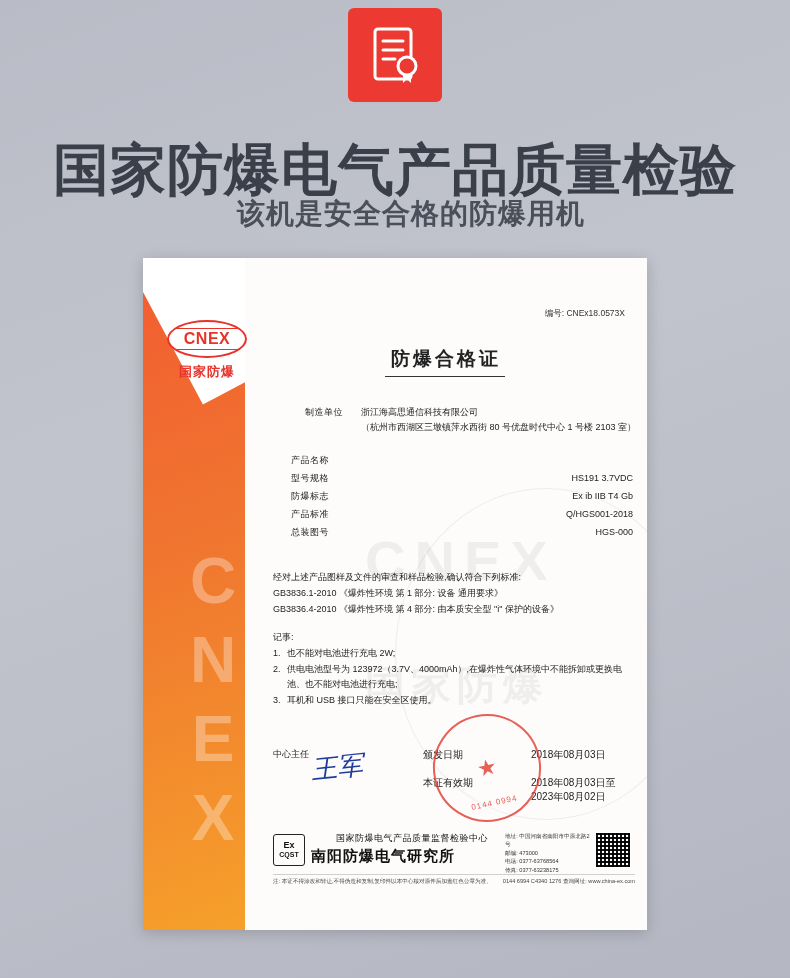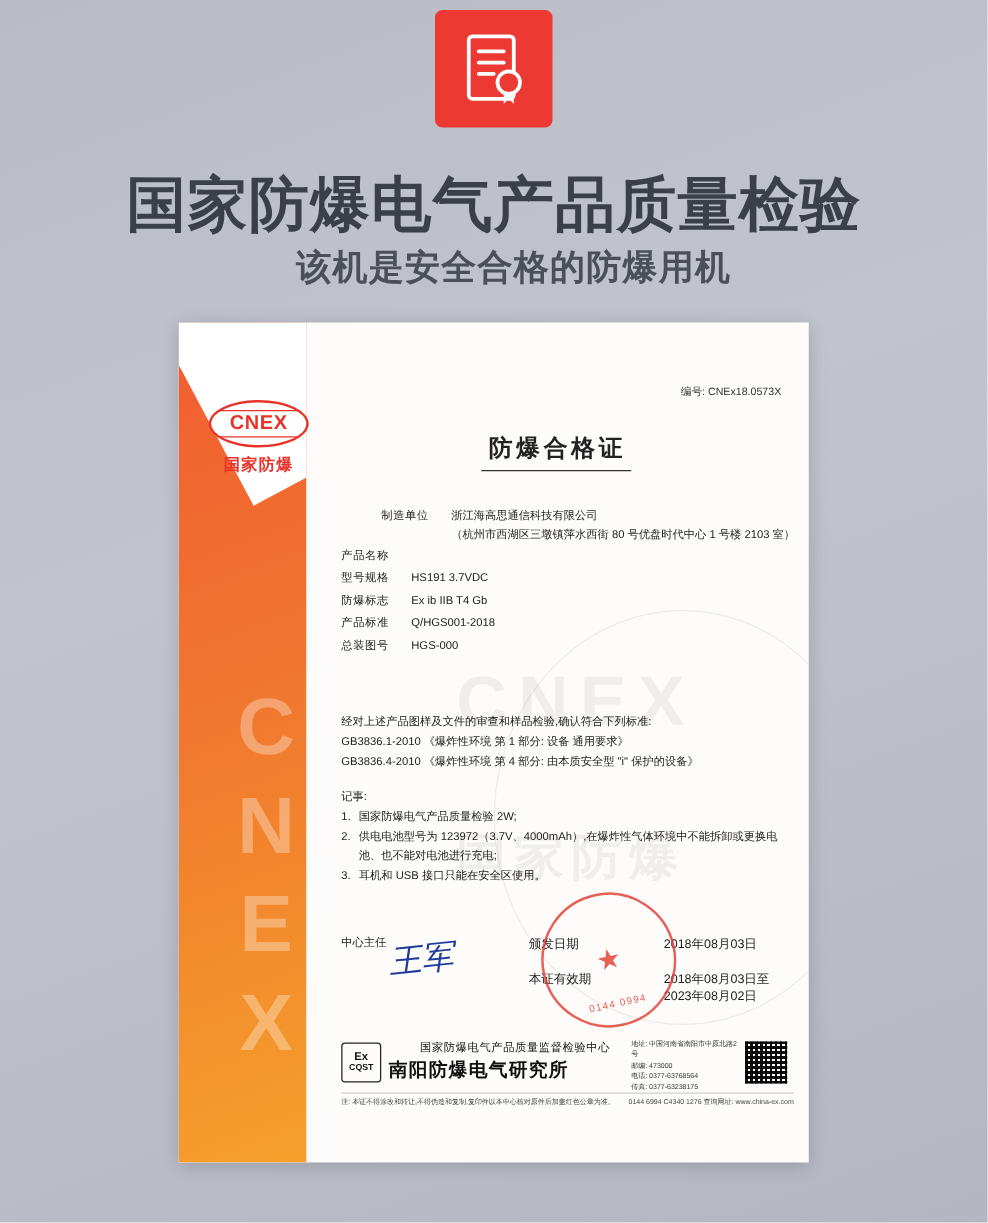--- a/index.html
+++ b/index.html
@@ -35,21 +35,21 @@
   }
   .icon-badge svg { display: block; }
 
   
   .headline {
     position: absolute;
     top: 136px;
     left: 0;
     width: 790px;
     text-align: center;
-    font-size: 48px;
+    font-size: 56px;
     font-weight: bold;
     color: #3a3f4a;
     letter-spacing: 1px;
     line-height: 1.2;
   }
   .subhead {
     position: absolute;
     top: 196px;
     left: 0;
     width: 790px;
@@ -213,22 +213,23 @@
   .field-value { flex: 1; }
   .field-sub {
     margin-left: 56px;
     font-size: 9px;
     color: #222;
     line-height: 1.5;
   }
   .field-block-2 {
     position: absolute;
     left: 28px;
-    top: 180px;
+    top: 196px;
     width: 360px;
+    text-align: right;
   }
   .field-block-2 .field-row { margin-bottom: 4px; }
 
   .standards {
     position: absolute;
     left: 28px;
     top: 312px;
     width: 362px;
     font-size: 9px;
     color: #222;
@@ -509,21 +510,21 @@
       <div class="standards">
         <div>经对上述产品图样及文件的审查和样品检验,确认符合下列标准:</div>
         <div>GB3836.1-2010 《爆炸性环境   第 1 部分:  设备  通用要求》</div>
         <div>GB3836.4-2010 《爆炸性环境   第 4 部分: 由本质安全型 "i" 保护的设备》</div>
       </div>
 
       <div class="notes">
         <div>记事:</div>
         <div class="note-item">
           <div class="note-num">1.</div>
-          <div>国家防爆电气产品质量检验 2W;</div>
+          <div>也不能对电池进行充电 2W;</div>
         </div>
         <div class="note-item">
           <div class="note-num">2.</div>
           <div>供电电池型号为 123972（3.7V、4000mAh）,在爆炸性气体环境中不能拆卸或更换电池、也不能对电池进行充电;</div>
         </div>
         <div class="note-item">
           <div class="note-num">3.</div>
           <div>耳机和 USB 接口只能在安全区使用。</div>
         </div>
       </div>

